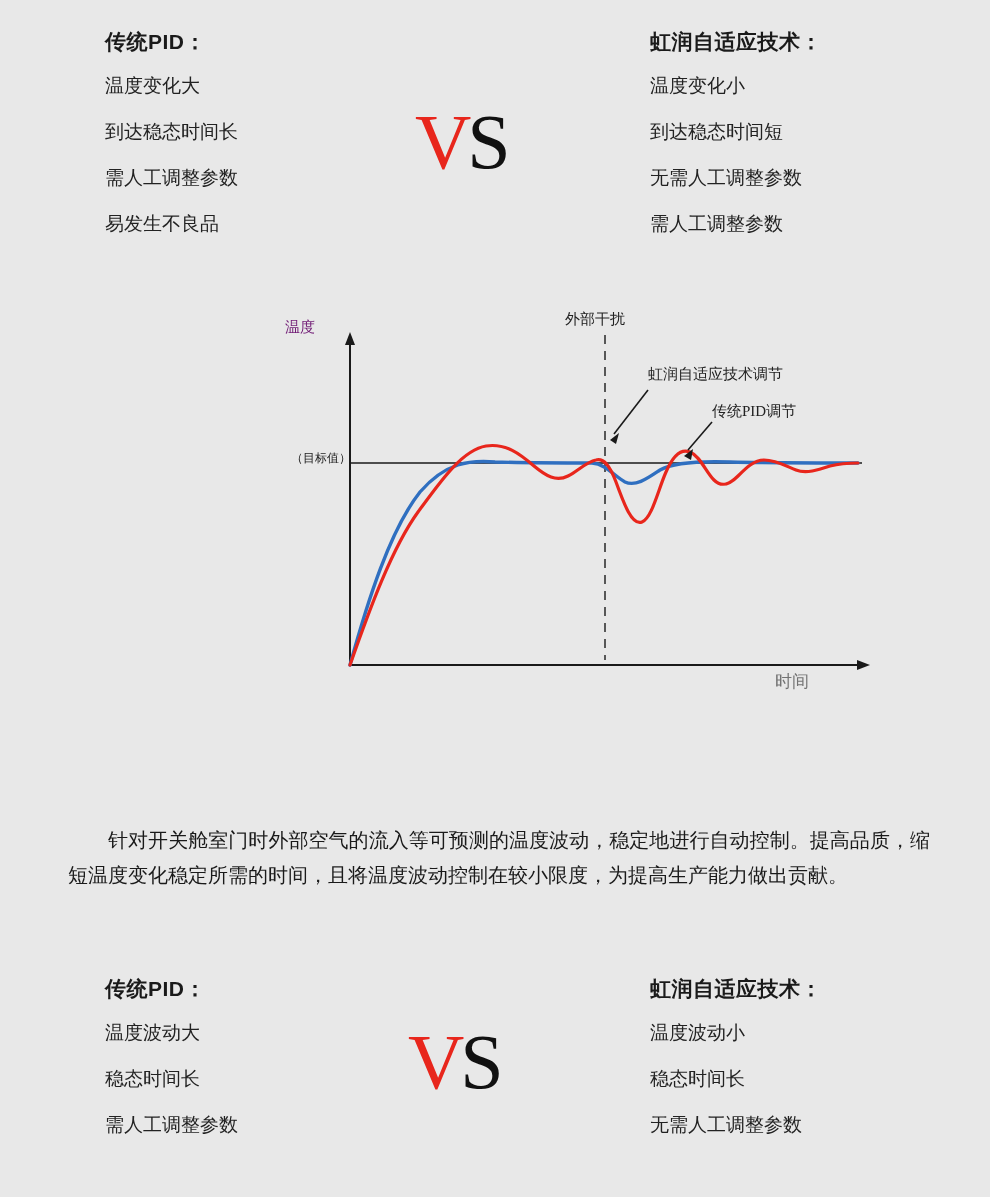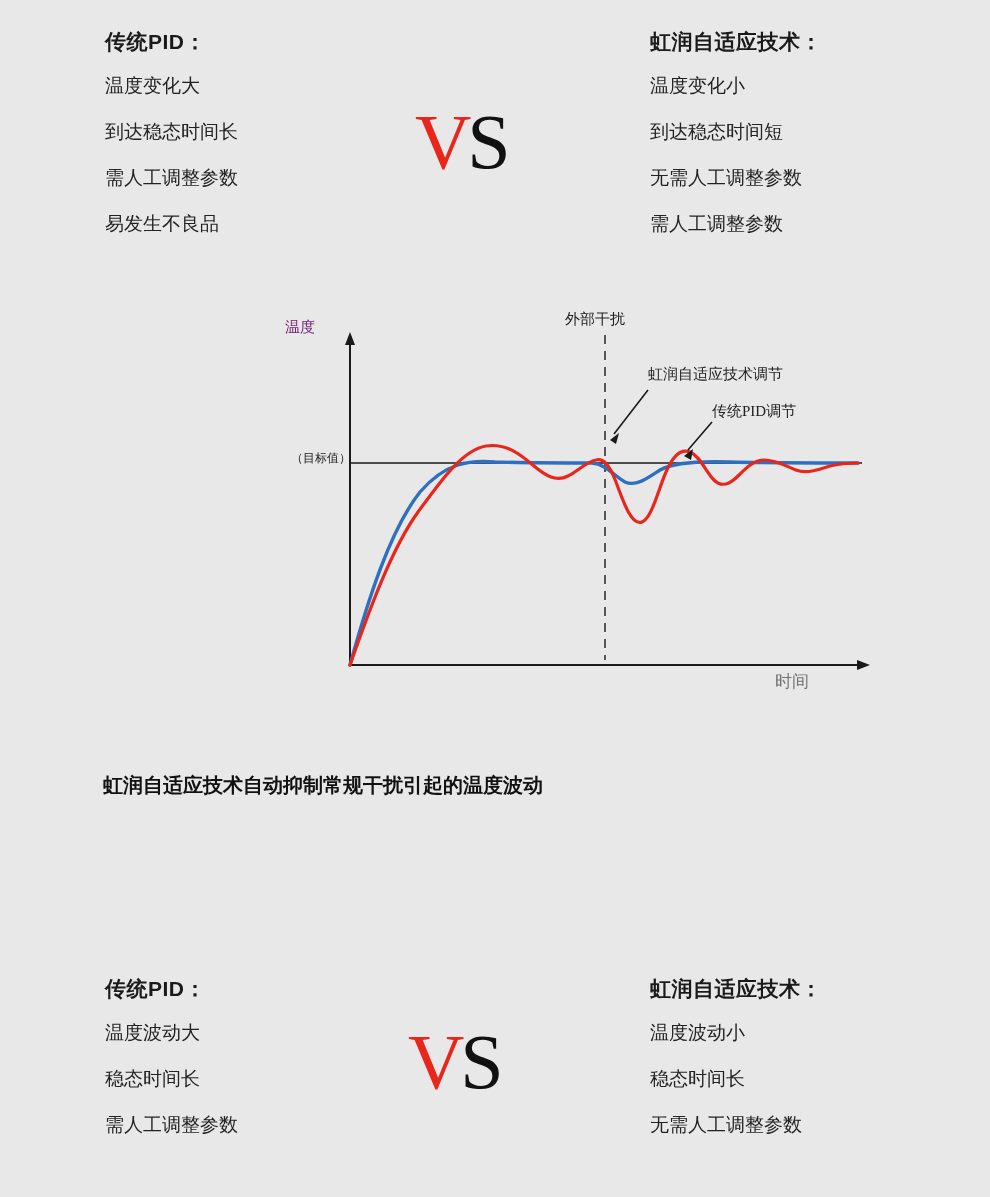--- a/index.html
+++ b/index.html
@@ -215,21 +215,21 @@
                C776,160 786,166 796,170 C806,174 818,170 830,166 C842,163 850,163 858,163" fill="none" stroke="#e8261c" stroke-width="3.2" stroke-linecap="round"></path>
 
       <line x1="648" y1="90" x2="614" y2="134" stroke="#1a1a1a" stroke-width="1.6"></line>
       <polygon points="610,140 619,133 616,144" fill="#1a1a1a"></polygon>
 
       <line x1="712" y1="122" x2="688" y2="150" stroke="#1a1a1a" stroke-width="1.6"></line>
       <polygon points="684,156 693,149 691,160" fill="#1a1a1a"></polygon>
     </svg>
   </div>
 
-  <div class="sub-heading">虹润自适应技术自动抑制常规干扰引起的温度波动</div>
+  <div class="body-text">针对开关舱室门时外部空气的流入等可预测的温度波动，稳定地进行自动控制。提高品质，缩短温度变化稳定所需的时间，且将温度波动控制在较小限度，为提高生产能力做出贡献。</div>
 
   <div class="compare" style="top:975px;">
     <div class="col left">
       <div class="col-title">传统PID：</div>
       <div class="item">温度波动大</div>
       <div class="item">稳态时间长</div>
       <div class="item">需人工调整参数</div>
     </div>
     <div class="col right">
       <div class="col-title">虹润自适应技术：</div>

